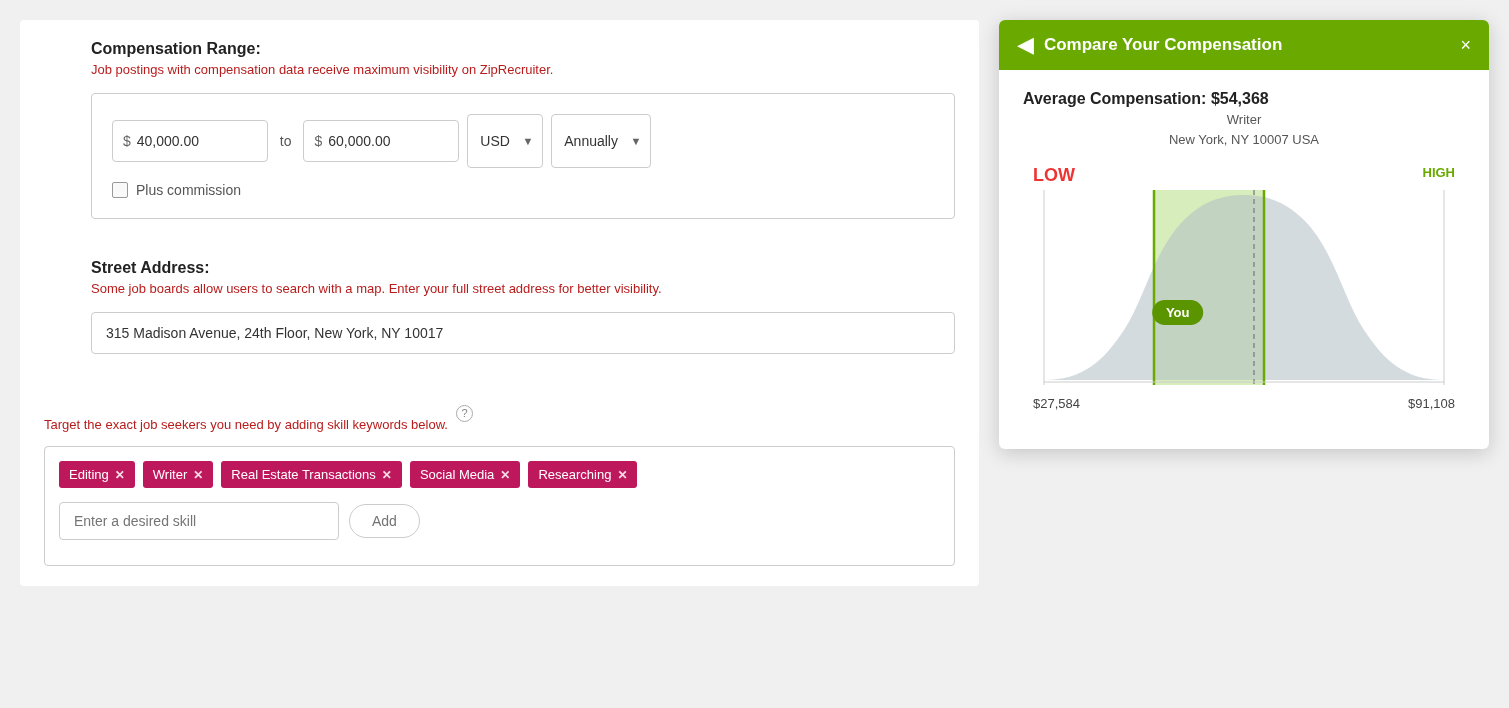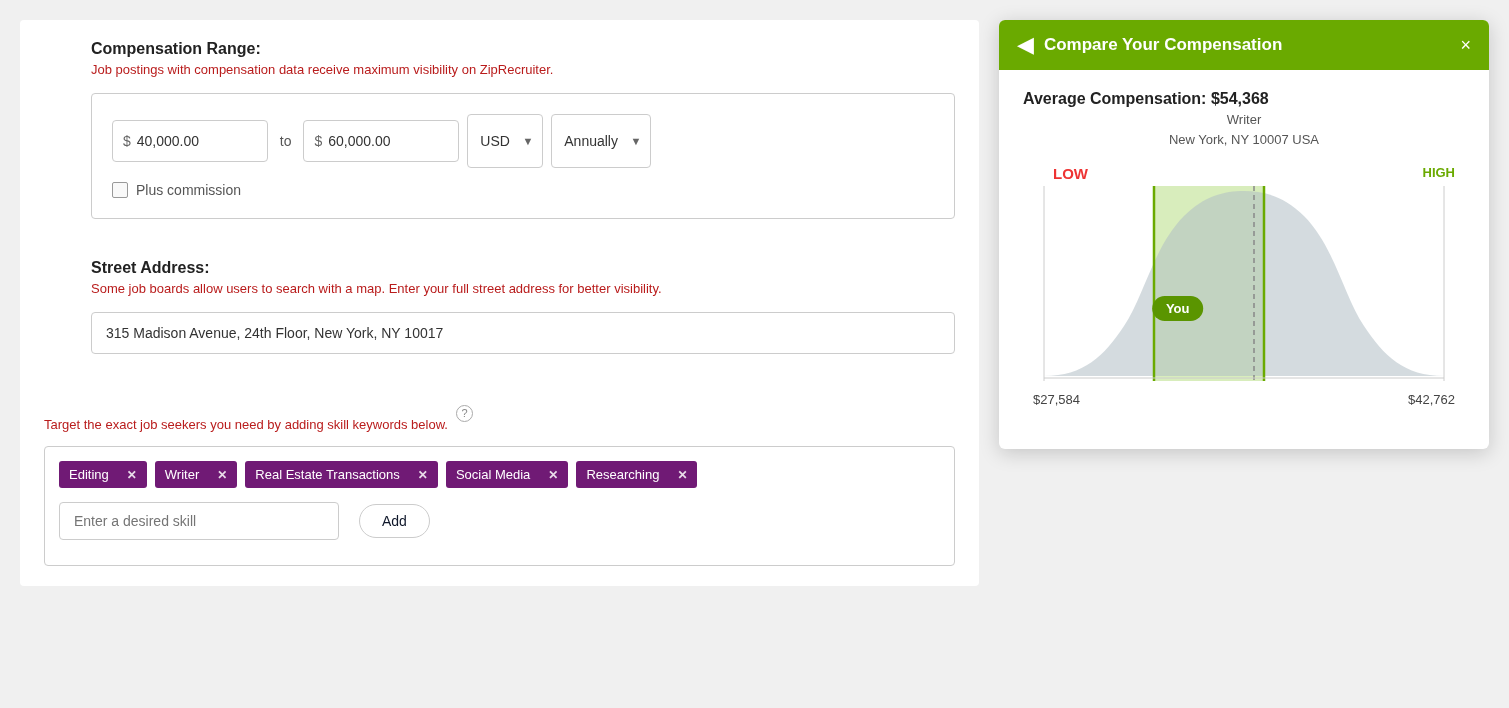--- a/index.html
+++ b/index.html
@@ -137,59 +137,59 @@
       padding: 14px;
       min-height: 120px;
     }
     .tags-row {
       display: flex;
       flex-wrap: wrap;
       gap: 8px;
       margin-bottom: 14px;
     }
     .skill-tag {
-      background: #701a75;
+      background: #be185d;
       color: #fff;
       border-radius: 3px;
       padding: 6px 10px;
       font-size: 13px;
       display: flex;
       align-items: center;
-      gap: 18px;
+      gap: 6px;
       cursor: default;
     }
     .tag-remove {
       cursor: pointer;
       font-size: 12px;
       opacity: 0.85;
       font-weight: bold;
     }
     .skill-input-row {
       display: flex;
-      gap: 20px;
+      gap: 10px;
       align-items: center;
       margin-top: 4px;
     }
     .skill-input {
       flex: 1;
       max-width: 280px;
       border: 1px solid #ccc;
       border-radius: 4px;
       padding: 10px 14px;
       font-size: 14px;
       color: #999;
       outline: none;
     }
     .add-button {
       border: 1px solid #ccc;
       border-radius: 20px;
       background: #fff;
       padding: 8px 22px;
       font-size: 14px;
-      color: #0f172a;
+      color: #737373;
       cursor: pointer;
     }
 
     
     .right-panel {
       width: 490px;
       background: #fff;
       border-radius: 6px;
       box-shadow: 0 4px 20px rgba(0,0,0,0.18);
       overflow: hidden;
@@ -244,21 +244,21 @@
       position: relative;
       width: 100%;
       height: 260px;
     }
     .chart-labels-top {
       display: flex;
       justify-content: space-between;
       margin-bottom: 4px;
       padding: 0 10px;
     }
-    .low-label { color: #e33; font-size: 15px; font-weight: 600; margin-left: 20px; }
+    .low-label { color: #e33; font-size: 18px; font-weight: 600; }
     .high-label { color: #6aaa00; font-size: 13px; font-weight: 600; }
     .chart-svg-container {
       position: relative;
       width: 100%;
       height: 200px;
     }
     .chart-svg-container svg {
       width: 100%;
       height: 100%;
     }
@@ -413,18 +413,18 @@
 
             <line x1="20" y1="0" x2="20" y2="195" stroke="#ccc" stroke-width="1"></line>
 
             <line x1="420" y1="0" x2="420" y2="195" stroke="#ccc" stroke-width="1"></line>
           </svg>
           
           <div class="you-badge">You</div>
         </div>
         <div class="chart-range-labels">
           <span>$27,584</span>
-          <span>$42,762</span>
+          <span>$91,108</span>
         </div>
       </div>
     </div>
   </div>
 </div>
 
 </body></html>

